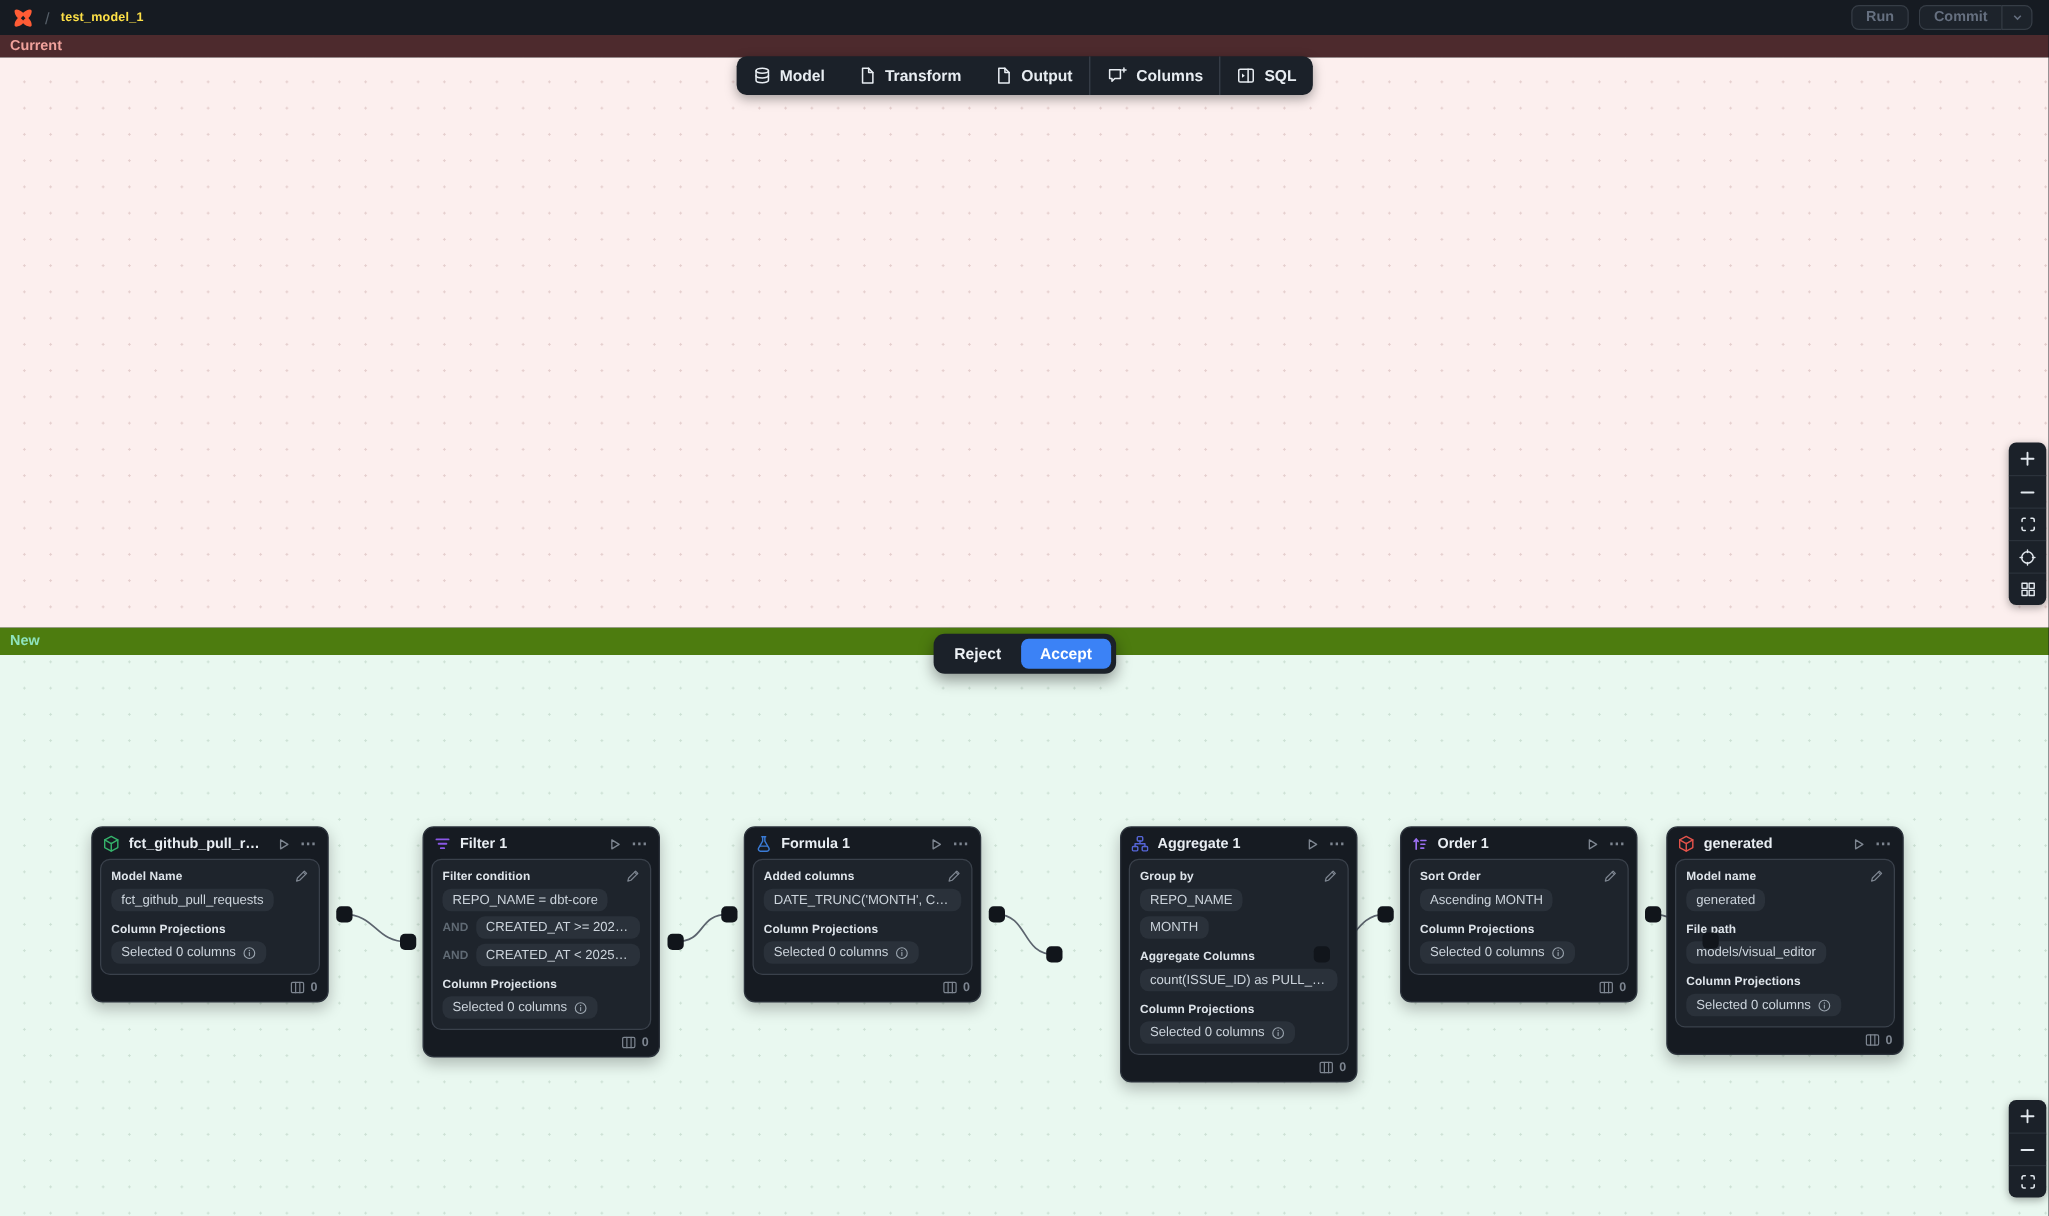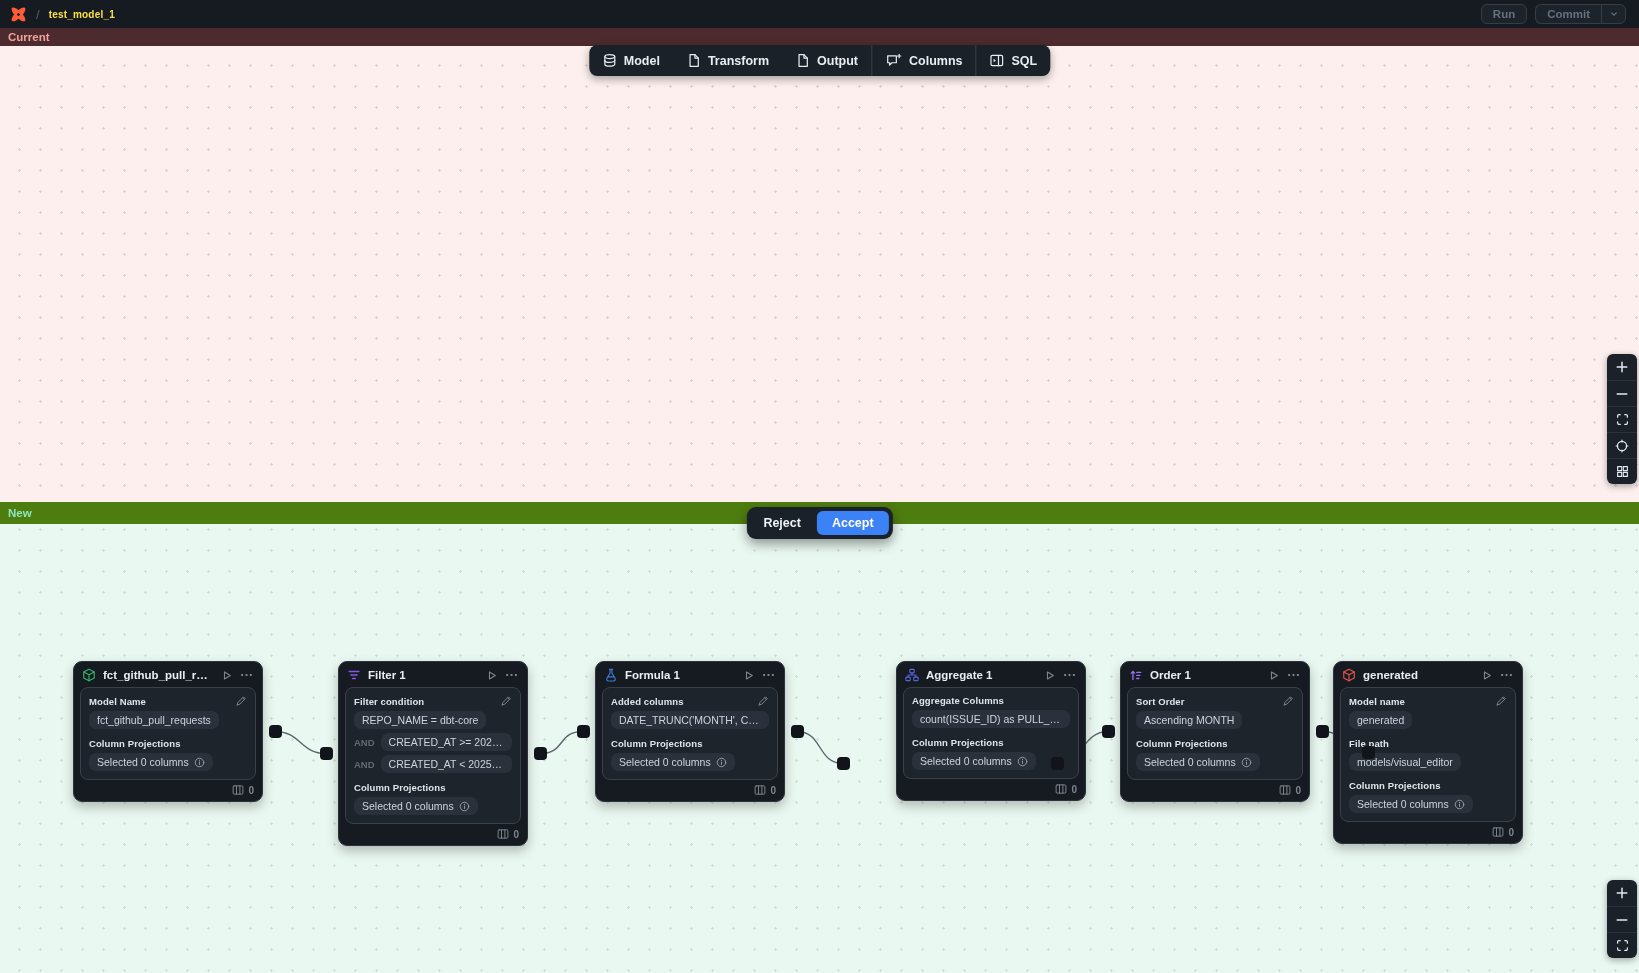--- a/index.html
+++ b/index.html
@@ -384,20 +384,45 @@
                 </svg>
               </span>
             </button>
             <button class="hbtn">
               <span class="more-glyph">⋯</span>
             </button>
           </div>
           <div class="node-card">
             <div class="sec">
               <div class="sec-head">
+                <span class="sec-label">Group by</span>
+                <button class="hbtn edit">
+                  <span class="icn">
+                    <svg width="12" height="12" viewBox="0 0 16 16" fill="none" stroke="currentColor" stroke-width="1.3" stroke-linecap="round" stroke-linejoin="round">
+                      <path d="M3 13.2l.9-3.3 7.4-7.4 2.4 2.4-7.4 7.4-3.3.9z"></path>
+                      <path d="M10.2 3.6l2.4 2.4"></path>
+                    </svg>
+                  </span>
+                </button>
+              </div>
+              <div class="sec-rows">
+                <div class="rowline">
+                  <span class="chip">
+                    <span class="txt">REPO_NAME</span>
+                  </span>
+                </div>
+                <div class="rowline">
+                  <span class="chip">
+                    <span class="txt">MONTH</span>
+                  </span>
+                </div>
+              </div>
+            </div>
+            <div class="sec">
+              <div class="sec-head">
                 <span class="sec-label">Aggregate Columns</span>
               </div>
               <div class="sec-rows">
                 <div class="rowline">
                   <span class="chip">
                     <span class="txt">count(ISSUE_ID) as PULL_REQUEST_…</span>
                   </span>
                 </div>
               </div>
             </div>

